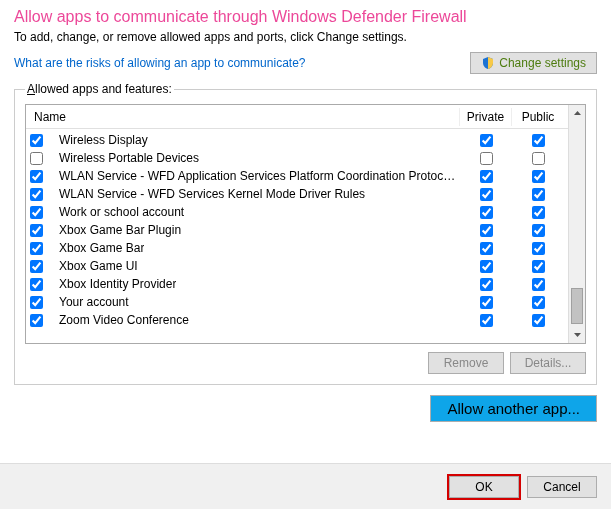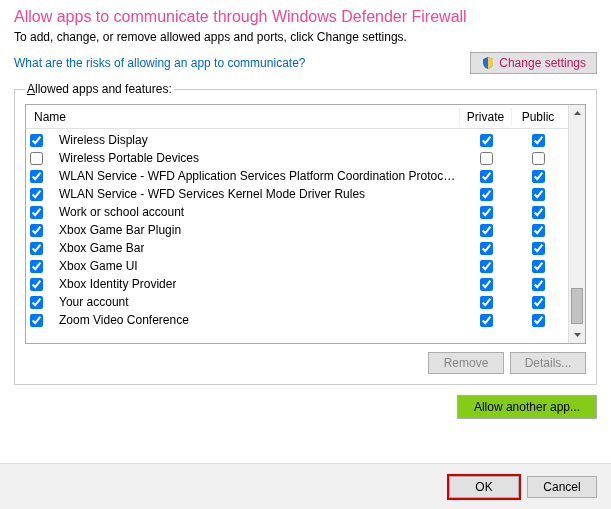--- a/index.html
+++ b/index.html
@@ -38,21 +38,21 @@
     font-size: 12px;
   }
   .change-btn {
     display: inline-flex;
     align-items: center;
     gap: 4px;
     background: #e1e1e1;
     border: 1px solid #adadad;
     padding: 3px 10px;
     font-size: 12px;
-    color: #be185d;
+    color: #4d7c0f;
     cursor: default;
   }
   .shield-icon svg { display:block; }
   fieldset.group {
     border: 1px solid #ccc;
     margin: 0;
     padding: 8px 10px 10px 10px;
   }
   legend {
     font-size: 12px;
@@ -151,23 +151,23 @@
     color:#888;
     text-align:center;
   }
   .allow-another {
     display:flex;
     justify-content:flex-end;
     margin-top:10px;
   }
   .allow-btn {
     padding:4px 16px;
-    background:#84cc16;
+    background:#0ea5e9;
     border:1px solid #adadad;
-    font-size:12px;
+    font-size:15px;
   }
   .footer-bar {
     position:absolute;
     bottom:0;
     left:0;
     right:0;
     height:46px;
     background:#f0f0f0;
     border-top:1px solid #ddd;
     display:flex;

